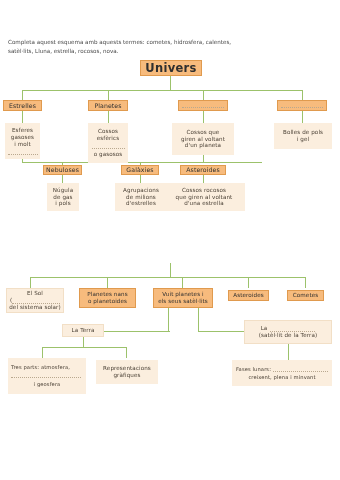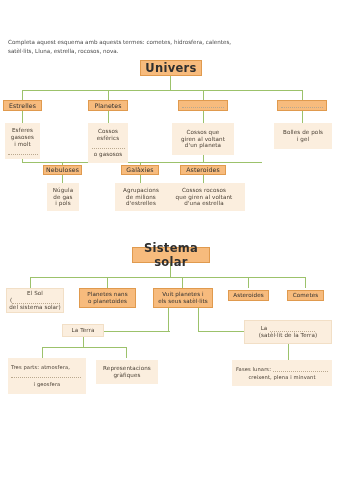--- a/index.html
+++ b/index.html
@@ -166,23 +166,20 @@
     <span>Agrupacions</span>
     <span>de milions</span>
     <span>d'estrelles</span>
   </div>
   <div class="box plain sm" style="left:162px;top:183px;width:82px;height:28px;left:163px;">
     <span>Cossos rocosos</span>
     <span>que giren al voltant</span>
     <span>d'una estrella</span>
   </div>
 
-  <div class="box orange title" style="left:132px;top:247px;width:78px;height:16px;">
-    <span>Sistema solar</span>
-  </div>
   <div class="conn v" style="left:170px;top:263px;height:14px;"></div>
   <div class="conn h" style="left:30px;top:277px;width:275px;"></div>
   <div class="conn v" style="left:30px;top:277px;height:11px;"></div>
   <div class="conn v" style="left:107px;top:277px;height:11px;"></div>
   <div class="conn v" style="left:182px;top:277px;height:11px;"></div>
   <div class="conn v" style="left:248px;top:277px;height:11px;"></div>
   <div class="conn v" style="left:305px;top:277px;height:11px;"></div>
 
   <div class="box pale sm" style="left:6px;top:288px;width:58px;height:25px;">
     <span>El Sol</span>

